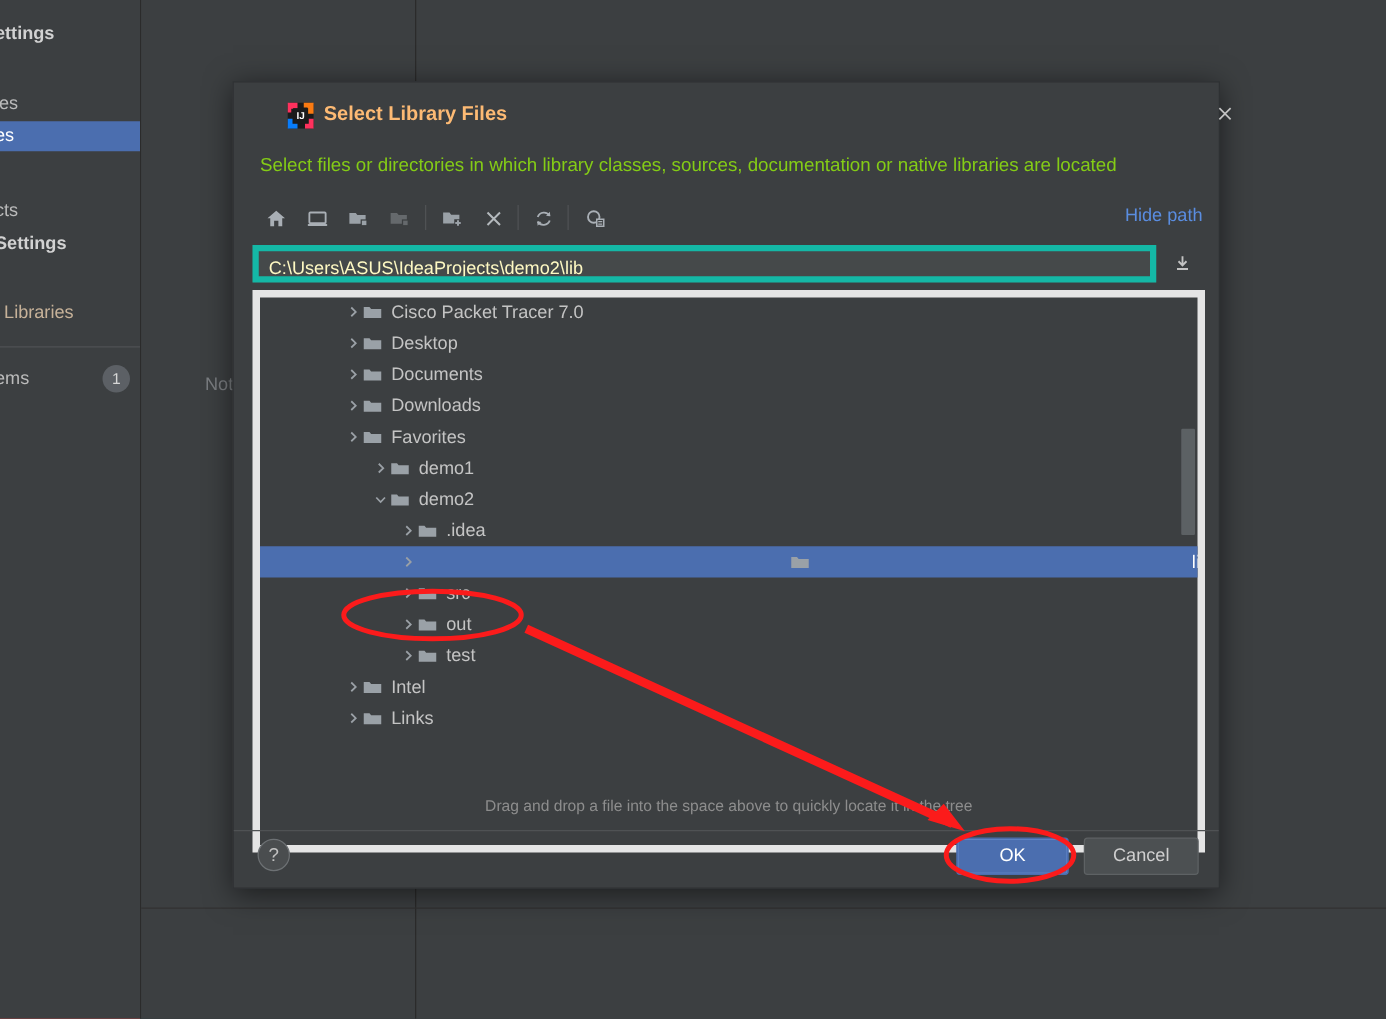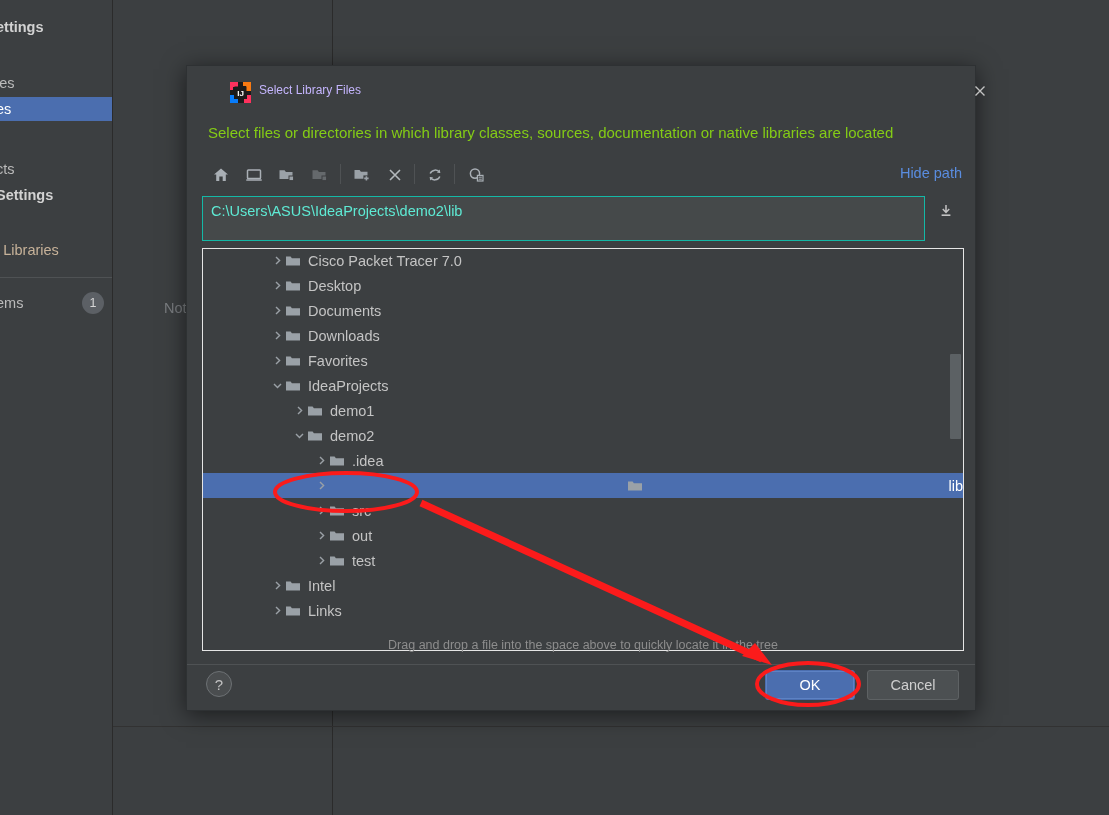--- a/index.html
+++ b/index.html
@@ -62,21 +62,21 @@
     box-shadow: 0 4px 22px rgba(0,0,0,0.55);
   }
   .dlg-titlebar {
     position: absolute; left: 0; top: 0; width: 788px; height: 56px; margin-left: 34px;
   }
   .dlg-logo {
     position: absolute; left: 9px; top: 16px; width: 21px; height: 21px;
   }
   .dlg-title {
     position: absolute; left: 38px; top: 17px;
-    font-size: 12px; color: #c4b5fd;
+    font-size: 16px; color: #fdba74; font-weight: bold;
   }
   .dlg-close {
     position: absolute; left: 748px; top: 17px; width: 22px; height: 22px;
     color: #c3c3c3; font-size: 19px; line-height: 20px; text-align: center;
     cursor: pointer;
   }
   .dlg-subtitle {
     position: absolute; left: 21px; top: 58px;
     font-size: 15px; color: #84cc16; white-space: nowrap;
   }
@@ -94,34 +94,34 @@
     position: absolute; top: 6px; width: 1px; height: 20px; background: #4f5254;
   }
   .hide-path {
     position: absolute; right: 0px; top: 7px;
     color: #5a8de0; font-size: 14.5px; cursor: pointer; white-space: nowrap;
   }
 
   
   .path-row { position: absolute; left: 15px; top: 130px; width: 762px; height: 30px; }
   .path-field {
-    position: absolute; left: 0; top: 0; width: 723px; height: 45px;
-    background: #45494a; border: 1px solid #14b8a6;
-    color: #5eead4; font-size: 14.5px;
+    position: absolute; left: 0; top: 0; width: 723px; height: 30px;
+    background: #45494a; border: 5px solid #14b8a6;
+    color: #fef9c3; font-size: 14.5px;
     padding: 0 8px; line-height: 28px; white-space: nowrap; overflow: hidden;
   }
   .path-collapse {
     position: absolute; left: 732px; top: 3px; width: 24px; height: 24px;
     display: flex; align-items: center; justify-content: center; cursor: pointer;
   }
 
   
   .tree-wrap {
-    position: absolute; left: 15px; top: 166px; width: 762px; height: 403px;
-    background: #3c3f41; border: 1px solid #e5e5e5; overflow: hidden; margin-top: 16px;
+    position: absolute; left: 15px; top: 166px; width: 762px; height: 450px;
+    background: #3c3f41; border: 6px solid #e5e5e5; overflow: hidden;
   }
   .tree-inner { position: absolute; left: 0; top: -1px; width: 760px; }
   .tree-row {
     position: relative; height: 25px; display: flex; align-items: center;
     white-space: nowrap; cursor: pointer;
   }
   .tree-row.sel { background: #4b6eaf; }
   .tw {
     width: 16px; height: 16px; flex: 0 0 16px;
     display: flex; align-items: center; justify-content: center;
@@ -361,31 +361,20 @@
             <span class="tw">
               <svg width="11" height="11" viewBox="0 0 11 11">
                 <path d="M4 2 L7.6 5.5 L4 9" stroke="#9aa0a6" stroke-width="1.4" fill="none"></path>
               </svg>
             </span>
             <span class="folder"><svg width="16" height="16" viewBox="0 0 16 16">
                 <path d="M1 3.6 L5.6 3.6 L6.9 5.2 L15 5.2 L15 12.4 L1 12.4 Z" fill="#9aa1a7"></path>
               </svg></span>
             <span class="tree-label">Favorites</span>
           </div>
-          <div class="tree-row" style="padding-left: 66px;">
-            <span class="tw">
-              <svg width="11" height="11" viewBox="0 0 11 11">
-                <path d="M2 4 L5.5 7.6 L9 4" stroke="#9aa0a6" stroke-width="1.4" fill="none"></path>
-              </svg>
-            </span>
-            <span class="folder"><svg width="16" height="16" viewBox="0 0 16 16">
-                <path d="M1 3.6 L5.6 3.6 L6.9 5.2 L15 5.2 L15 12.4 L1 12.4 Z" fill="#9aa1a7"></path>
-              </svg></span>
-            <span class="tree-label">IdeaProjects</span>
-          </div>
           <div class="tree-row" style="padding-left: 88px;">
             <span class="tw">
               <svg width="11" height="11" viewBox="0 0 11 11">
                 <path d="M4 2 L7.6 5.5 L4 9" stroke="#9aa0a6" stroke-width="1.4" fill="none"></path>
               </svg>
             </span>
             <span class="folder"><svg width="16" height="16" viewBox="0 0 16 16">
                 <path d="M1 3.6 L5.6 3.6 L6.9 5.2 L15 5.2 L15 12.4 L1 12.4 Z" fill="#9aa1a7"></path>
               </svg></span>
             <span class="tree-label">demo1</span>

